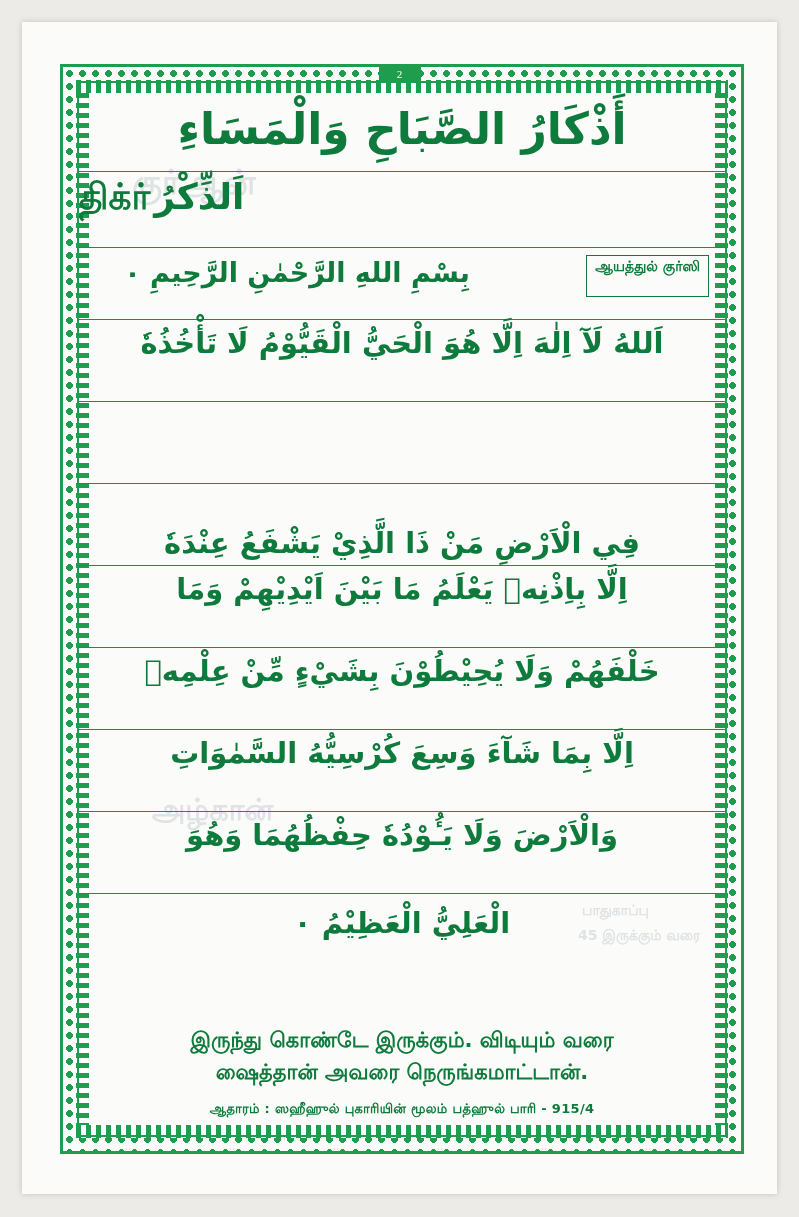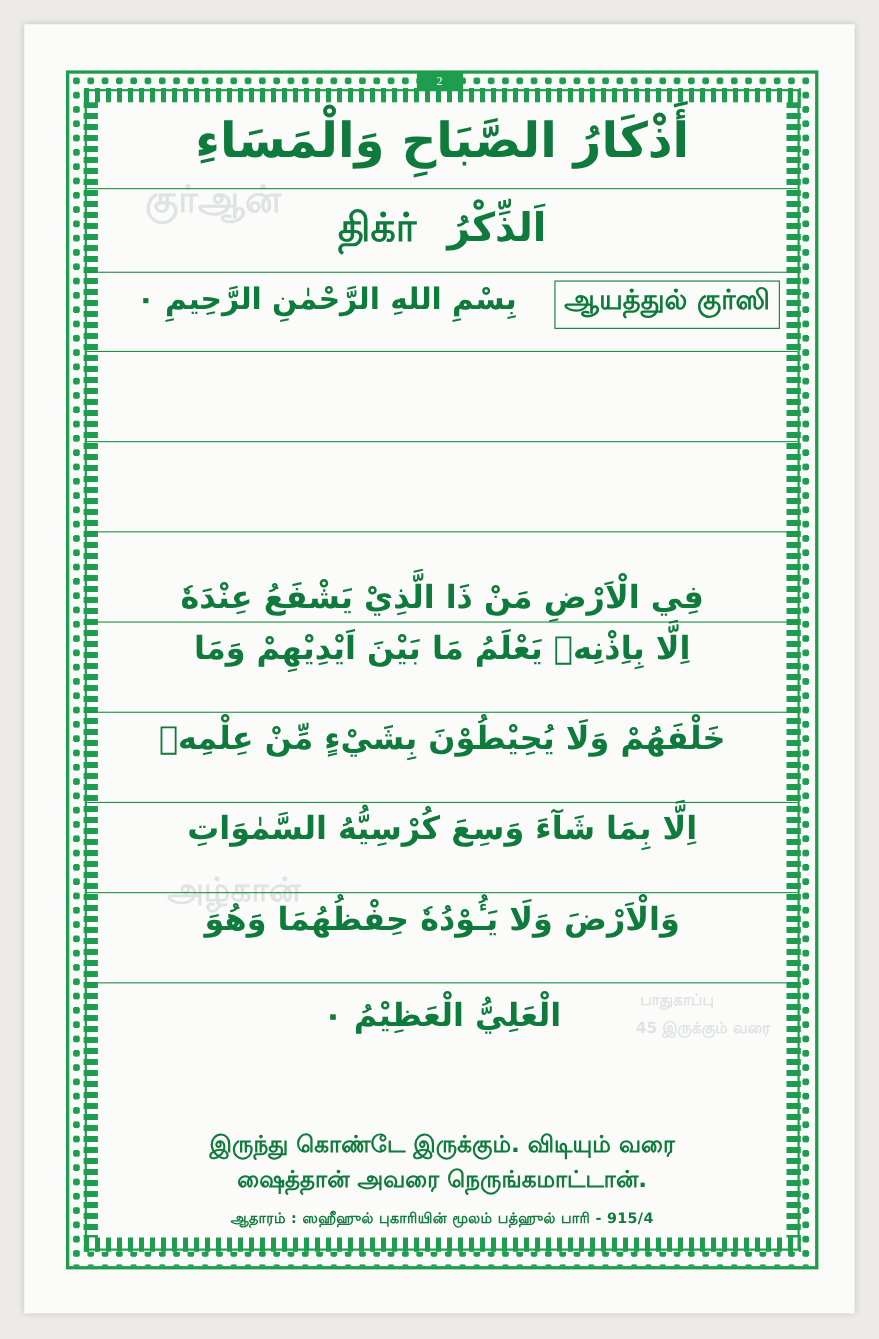--- a/index.html
+++ b/index.html
@@ -129,48 +129,48 @@
     white-space: nowrap;
   }
 
   .title-ar {
     top: 20px;
     font-size: 44px;
     letter-spacing: 0px;
   }
   .subtitle-row {
     position: absolute;
-    top: 104px;
+    top: 93px;
     width: 100%;
     display: flex;
-    justify-content: center;
+    justify-content: flex-start;
     align-items: baseline;
-    gap: 28px;
+    gap: 4px;
     color: #0e7a3b;
   }
   .subtitle-ta {
     font-size: 36px;
     font-family: "DejaVu Sans", sans-serif;
     font-weight: 700;
   }
   .subtitle-ar {
     font-size: 36px;
     font-family: "DejaVu Sans", sans-serif;
     font-weight: 700;
     direction: rtl;
   }
 
   .label-box {
     position: absolute;
     right: 16px;
     top: 172px;
     border: 1.5px solid #0e7a3b;
-    padding: 2px 8px 8px;
-    color: #0e7a3b;
-    font-size: 25px;
+    padding: 2px 8px 20px;
+    color: #0e7a3b;
+    font-size: 14px;
     font-family: "DejaVu Sans", sans-serif;
     font-weight: 700;
     background: #fbfbf9;
     z-index: 3;
   }
 
   .verse {
     font-size: 29px;
     line-height: 1.0;
   }
@@ -242,20 +242,21 @@
       <div class="subtitle-row">
         <span class="subtitle-ta">திக்ர்</span>
         <span class="subtitle-ar">اَلذِّكْرُ</span>
       </div>
       <div class="rule" style="top:164px;"></div>
 
       <div class="label-box">ஆயத்துல் குர்ஸி</div>
       <div class="ar basmala">بِسْمِ اللهِ الرَّحْمٰنِ الرَّحِيمِ ٠</div>
       <div class="rule" style="top:236px;"></div>
 
+      <div class="ar verse" style="top:246px;">اَللهُ لَآ اِلٰهَ اِلَّا هُوَ الْحَيُّ الْقَيُّوْمُ لَا تَأْخُذُهٗ</div>
       <div class="rule" style="top:318px;"></div>
 
       <div class="rule" style="top:400px;"></div>
 
       <div class="ar verse" style="top:410px;margin-top:36px;">فِي الْاَرْضِ مَنْ ذَا الَّذِيْ يَشْفَعُ عِنْدَهٗ</div>
       <div class="rule" style="top:482px;"></div>
 
       <div class="ar verse" style="top:492px;">اِلَّا بِاِذْنِهٖ يَعْلَمُ مَا بَيْنَ اَيْدِيْهِمْ وَمَا</div>
       <div class="rule" style="top:564px;"></div>
 

